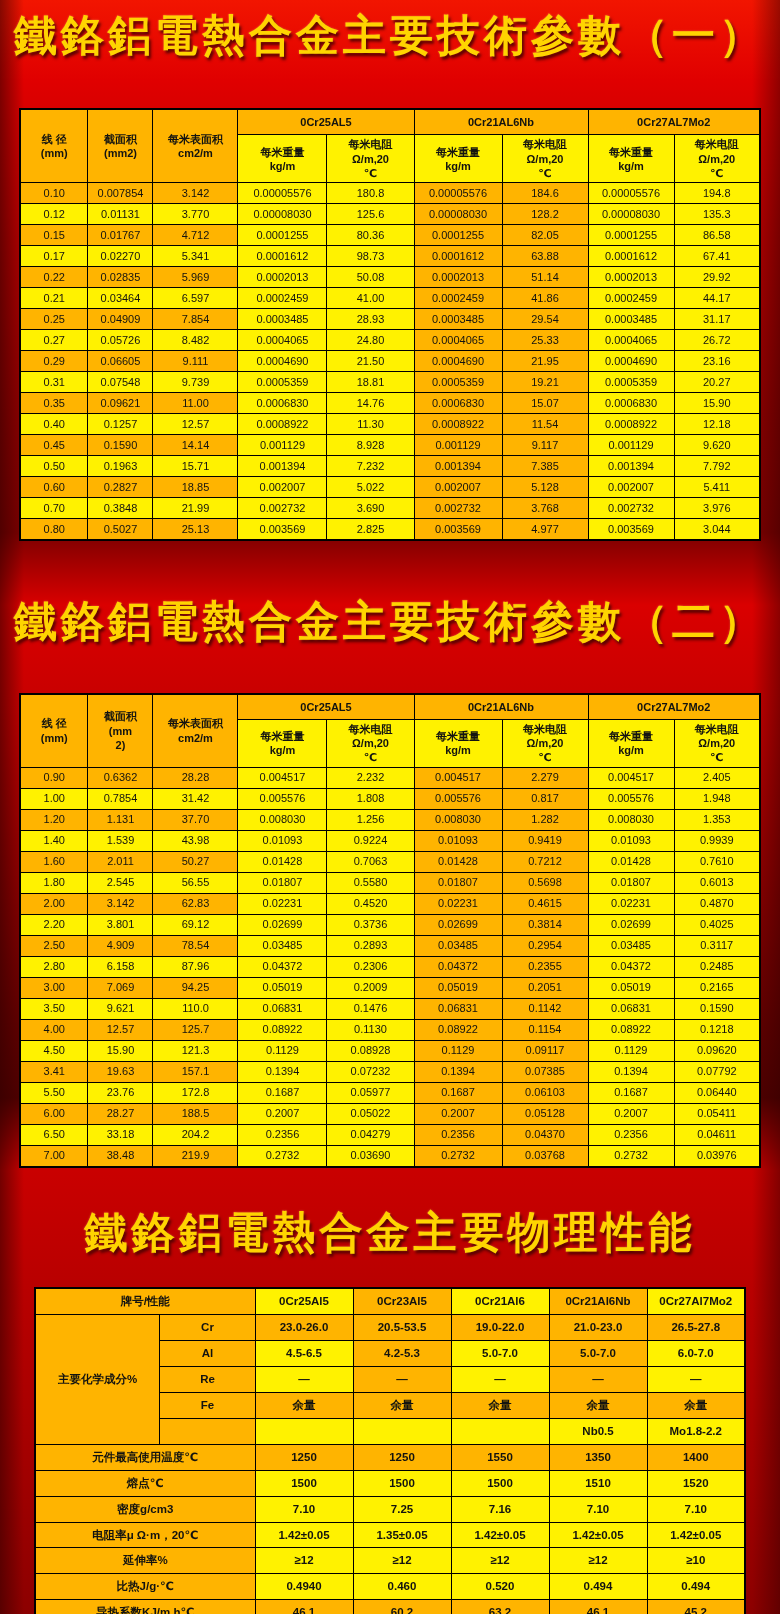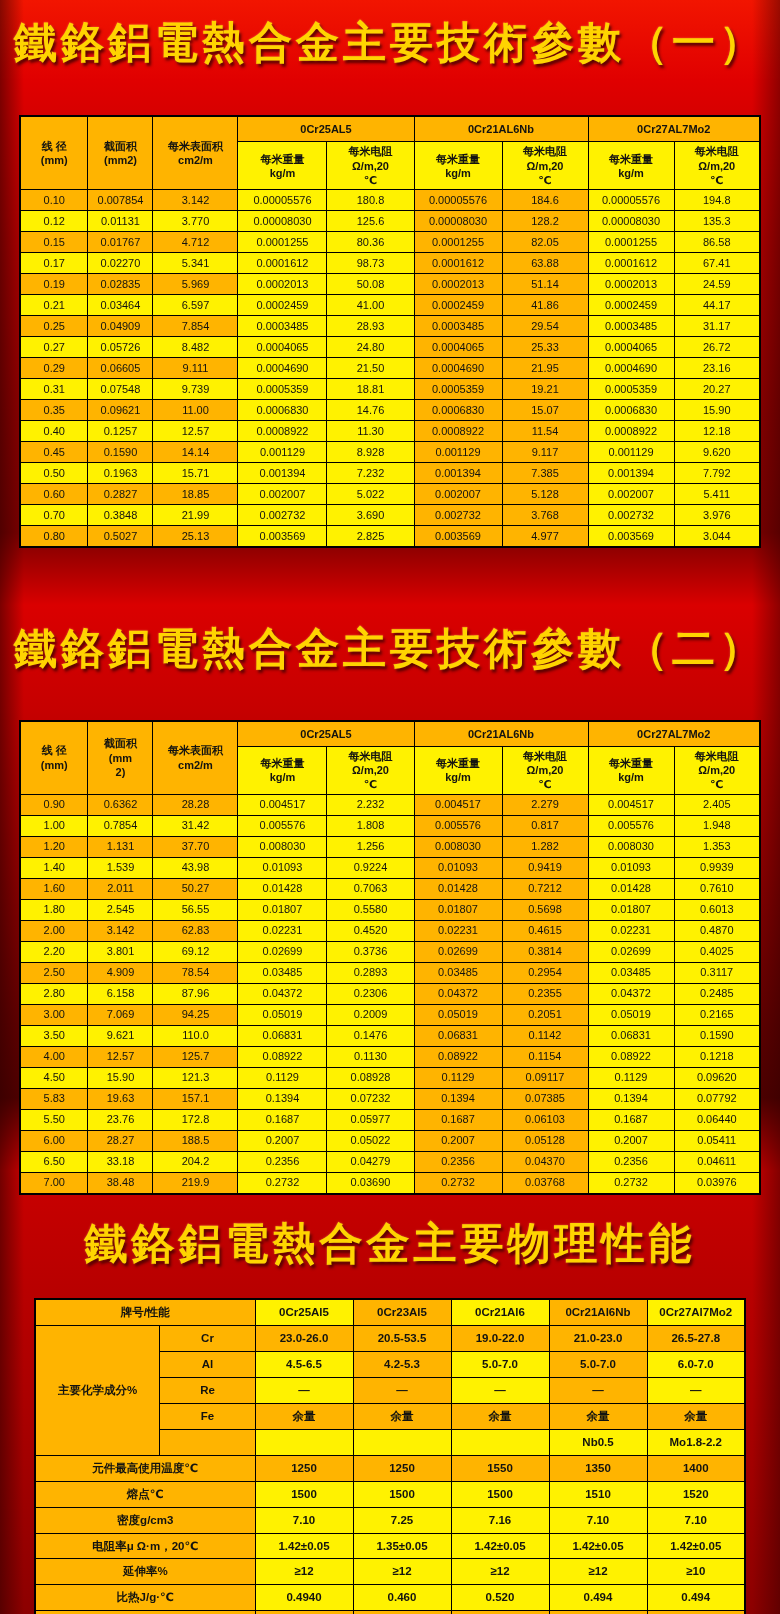--- a/index.html
+++ b/index.html
@@ -13,23 +13,23 @@
         #da0000 37.5%, #c60000 44%, #8e0000 55%, #650000 63%, #500000 68%,
         #c90000 72.5%, #ba0000 79%, #a60000 89%, #8c0000 100%);
   }
   .sec-title{
     text-align:center;white-space:nowrap;
     font-family:"Liberation Serif","DejaVu Serif",serif;font-weight:bold;
     font-size:43px;line-height:1.15;letter-spacing:4px;
     color:#ffd400;
     text-shadow:2px 3px 3px rgba(80,0,0,.95), 0 0 2px rgba(255,230,120,.5);
   }
-  #title-1{padding-top:18px;}
-  #title-2{padding-top:76px;}
-  #title-3{padding-top:24px;}
+  #title-1{padding-top:11px;}
+  #title-2{padding-top:56px;}
+  #title-3{padding-top:40px;}
   table{border-collapse:collapse;margin:0 auto;table-layout:fixed;}
   td,th{
     border:1px solid #000;text-align:center;vertical-align:middle;
     color:#131310;overflow:hidden;
   }
   .params{width:740px;}
   #params-table-1{margin-top:48px;}
   #params-table-2{margin-top:46px;}
   .params th{font-size:11px;font-weight:bold;white-space:pre-line;line-height:1.3;padding:2px 1px;}
   .params .grade-row th{height:20px;}
@@ -127,29 +127,29 @@
           <td class="y">0.02270</td>
           <td class="y">5.341</td>
           <td class="y">0.0001612</td>
           <td class="y">98.73</td>
           <td class="o">0.0001612</td>
           <td class="o">63.88</td>
           <td class="y">0.0001612</td>
           <td class="y">67.41</td>
         </tr>
         <tr>
-          <td class="o">0.19</td>
+          <td class="o">0.22</td>
           <td class="o">0.02835</td>
           <td class="o">5.969</td>
           <td class="y">0.0002013</td>
           <td class="y">50.08</td>
           <td class="o">0.0002013</td>
           <td class="o">51.14</td>
           <td class="y">0.0002013</td>
-          <td class="y">24.59</td>
+          <td class="y">29.92</td>
         </tr>
         <tr>
           <td class="y">0.21</td>
           <td class="y">0.03464</td>
           <td class="y">6.597</td>
           <td class="y">0.0002459</td>
           <td class="y">41.00</td>
           <td class="o">0.0002459</td>
           <td class="o">41.86</td>
           <td class="y">0.0002459</td>
@@ -472,21 +472,21 @@
           <td class="y">15.90</td>
           <td class="y">121.3</td>
           <td class="y">0.1129</td>
           <td class="y">0.08928</td>
           <td class="o">0.1129</td>
           <td class="o">0.09117</td>
           <td class="y">0.1129</td>
           <td class="y">0.09620</td>
         </tr>
         <tr>
-          <td class="o">5.83</td>
+          <td class="o">3.41</td>
           <td class="o">19.63</td>
           <td class="o">157.1</td>
           <td class="y">0.1394</td>
           <td class="y">0.07232</td>
           <td class="o">0.1394</td>
           <td class="o">0.07385</td>
           <td class="y">0.1394</td>
           <td class="y">0.07792</td>
         </tr>
         <tr>

